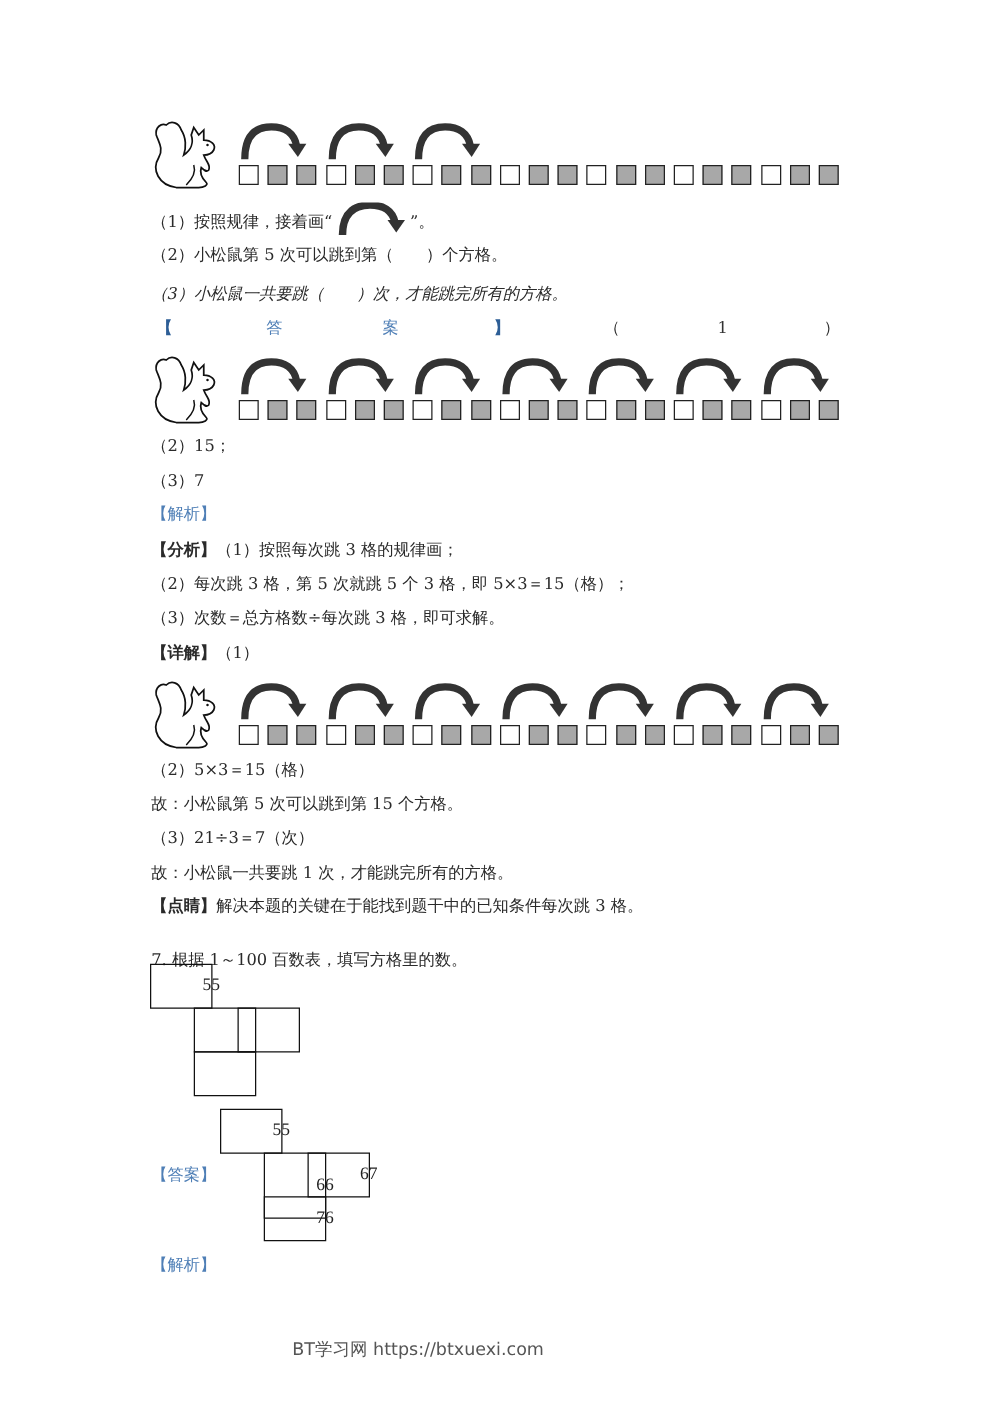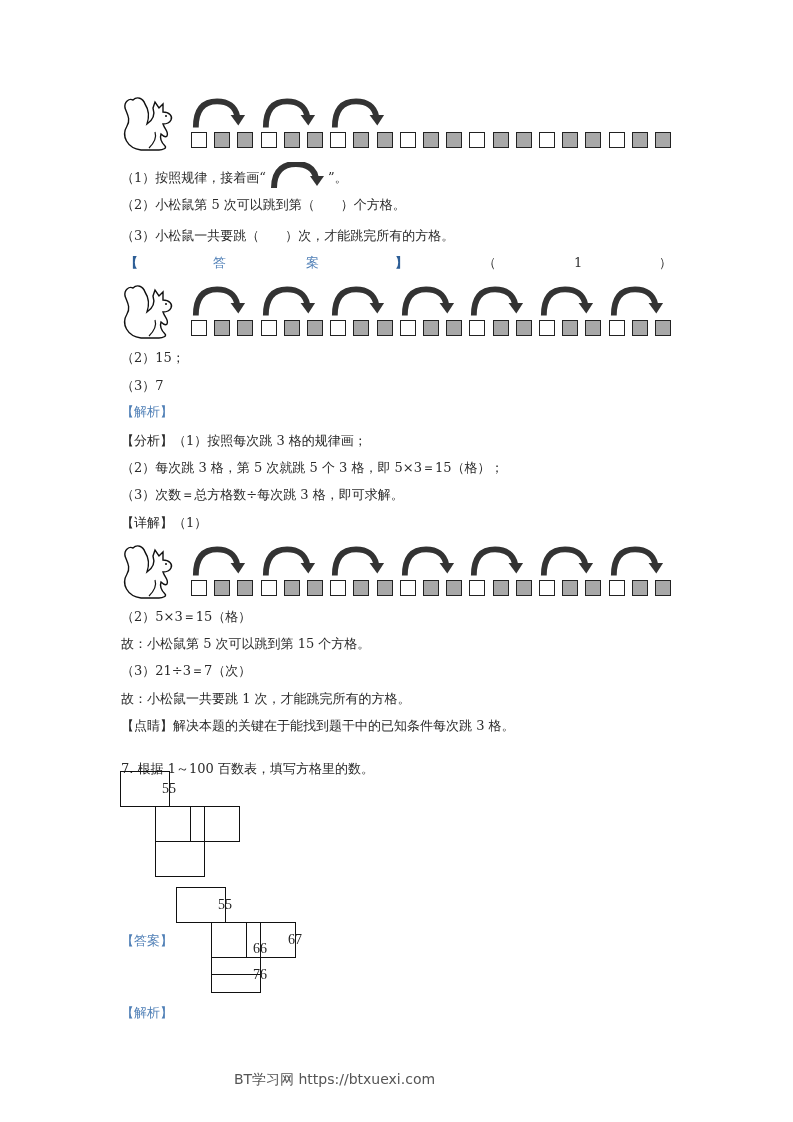--- a/index.html
+++ b/index.html
@@ -2,21 +2,21 @@
 <html><head>
 <meta charset="utf-8">
 <style>
   html, body { margin: 0; padding: 0; background: #ffffff; }
   body { width: 793px; height: 1122px; position: relative; overflow: hidden;
          font-family: "DejaVu Serif", "Liberation Serif", serif; color: #222; }
   .abs { position: absolute; }
   .line { position: absolute; left: 121px; font-size: 13px; line-height: 18px; white-space: nowrap; color: #2a2a2a; }
   .label-blue { color: #4f7fb6; }
   .label-blue .br { color: #2d5e96; font-weight: bold; }
-  .bold-br { font-weight: normal; margin-top: 48px; }
+  .bold-br { font-weight: bold; margin-top: 48px; }
   .squirrel-row { position: absolute; left: 119px; width: 560px; height: 64px; }
   .squirrel { position: absolute; left: 0; top: 0; width: 58px; height: 62px; }
   .squares { position: absolute; left: 72px; top: 40px; height: 16px; }
   .sq { position: absolute; top: 0; width: 14px; height: 14px; border: 1px solid #222; box-sizing: content-box; }
   .sq.white { background: #fff; }
   .sq.gray { background: #a8a8a8; }
   .arcs { position: absolute; left: 72px; top: 6px; height: 34px; }
   .arc { position: absolute; top: 0; width: 56px; height: 30px; }
   .grid-box { position: absolute; border: 1.5px solid #111; box-sizing: border-box;
               font-family: "Liberation Serif", serif; font-size: 14px; display: flex;
@@ -73,21 +73,21 @@
     </div>
 </div>
 
 <div class="line" style="top:168px;">
   <span>（1）按照规律，接着画“</span><svg class="inline-arc" viewBox="0 0 58 26">
       <path d="M6 26 C6 6 18 2 28 2 C38 2 46 6 48 16" fill="none" stroke="#333" stroke-width="6"></path>
       <path d="M42 14 L56 14 L49 24 Z" fill="#333"></path>
     </svg><span>”。</span>
 </div>
 <div class="line" style="top:196px;">（2）小松鼠第 5 次可以跳到第（　　）个方格。</div>
-<div class="line" style="top:227px;">（3）小松鼠一共要跳（　　）次，才能跳完所有的方格。</div>
+<div class="line" style="top:227px;font-style:italic;">（3）小松鼠一共要跳（　　）次，才能跳完所有的方格。</div>
 
 <div class="line label-blue" style="top:254px; width:550px;">
   <span class="abs br" style="left:4px;">【</span>
   <span class="abs" style="left:92px;">答</span>
   <span class="abs" style="left:185px;">案</span>
   <span class="abs br" style="left:274px;">】</span>
   <span class="abs" style="left:362px; color:#333;">（</span>
   <span class="abs" style="left:453px; color:#333;">1</span>
   <span class="abs" style="left:538px; color:#333;">）</span>
 </div>

